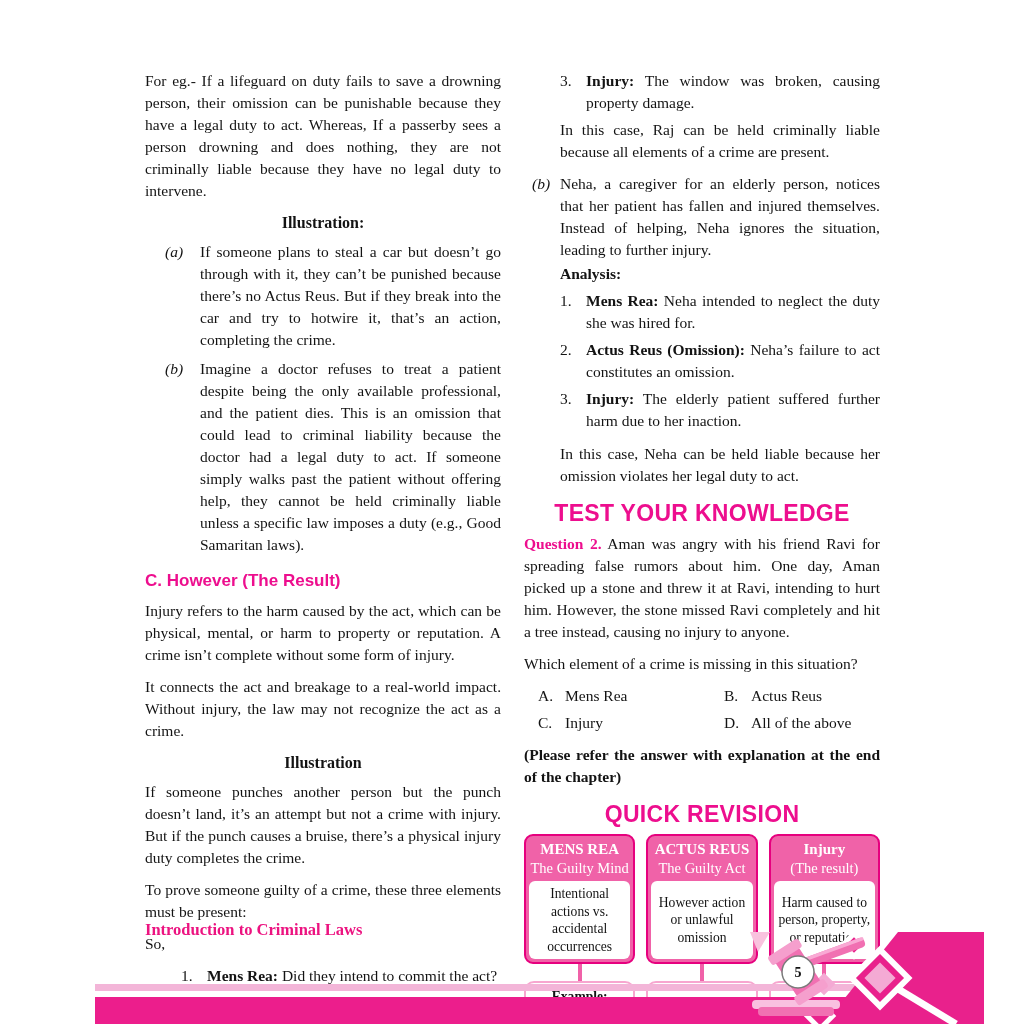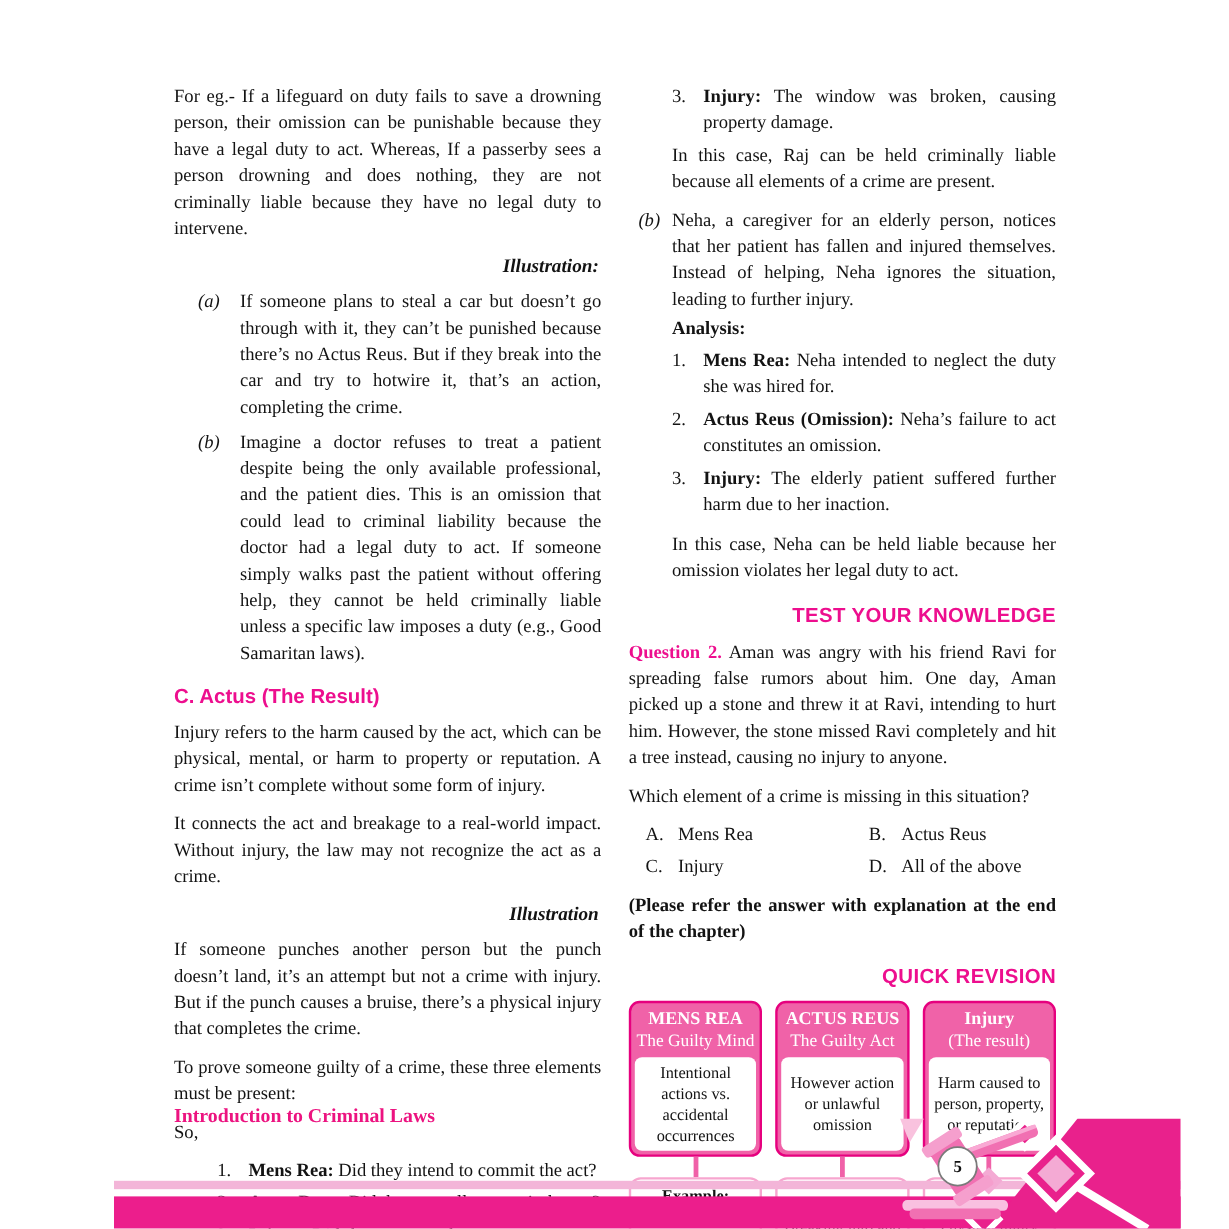--- a/index.html
+++ b/index.html
@@ -14,25 +14,25 @@
     background:#ffffff; overflow:hidden;
   }
   .col {
     position:absolute; top:70px;
     font-size:15.5px; line-height:22px; text-align:justify;
   }
   .col-left  { left:145px; width:356px; }
   .col-right { left:524px; width:356px; }
 
   .para { margin-bottom:10px; }
-  .serif-head { font-weight:bold; text-align:right; font-size:16px; margin:4px 2px 7px;font-style:italic; }
+  .serif-head { font-weight:bold; text-align:center; font-size:16px; margin:4px 2px 7px; }
   .sans-head {
     font-family:"Liberation Sans", sans-serif; font-weight:bold;
-    color:#ED0E8E; font-size:17px; letter-spacing:.3px;
-    text-align:right; margin:15px 0 9px;
+    color:#ED0E8E; font-size:23px; letter-spacing:.3px;
+    text-align:center; margin:15px 0 9px;
   }
   .sub-sans-head {
     font-family:"Liberation Sans", sans-serif; font-weight:bold;
     color:#ED0E8E; font-size:17px; text-align:left; margin:14px 0 8px;
   }
 
   
   .ill-item { display:flex; padding-left:20px; margin-bottom:7px; }
   .ill-label { width:35px; flex:none; font-style:italic; }
   .ill-body { flex:1; text-align:justify; }
@@ -110,26 +110,26 @@
 
     <div class="ill-item">
       <span class="ill-label">(a)</span>
       <div class="ill-body">If someone plans to steal a car but doesn’t go through with it, they can’t be punished because there’s no Actus Reus. But if they break into the car and try to hotwire it, that’s an action, completing the crime.</div>
     </div>
     <div class="ill-item">
       <span class="ill-label">(b)</span>
       <div class="ill-body">Imagine a doctor refuses to treat a patient despite being the only available professional, and the patient dies. This is an omission that could lead to criminal liability because the doctor had a legal duty to act. If someone simply walks past the patient without offering help, they cannot be held criminally liable unless a specific law imposes a duty (e.g., Good Samaritan laws).</div>
     </div>
 
-    <div class="sub-sans-head">C. Actus (The Result)</div>
+    <div class="sub-sans-head">C. However (The Result)</div>
     <p class="para">Injury refers to the harm caused by the act, which can be physical, mental, or harm to property or reputation. A crime isn’t complete without some form of injury.</p>
     <p class="para">It connects the act and breakage to a real-world impact. Without injury, the law may not recognize the act as a crime.</p>
 
     <div class="serif-head">Illustration</div>
-    <p class="para">If someone punches another person but the punch doesn’t land, it’s an attempt but not a crime with injury. But if the punch causes a bruise, there’s a physical injury that completes the crime.</p>
+    <p class="para">If someone punches another person but the punch doesn’t land, it’s an attempt but not a crime with injury. But if the punch causes a bruise, there’s a physical injury duty completes the crime.</p>
 
     <p class="para">To prove someone guilty of a crime, these three elements must be present:</p>
     <p class="para">So,</p>
 
     <div class="nlist">
       <div class="nli">
         <span class="nli-num">1.</span>
         <div class="nli-body"><b>Mens Rea:</b> <span>Did they intend to commit the act?</span></div>
       </div>
       <div class="nli">

